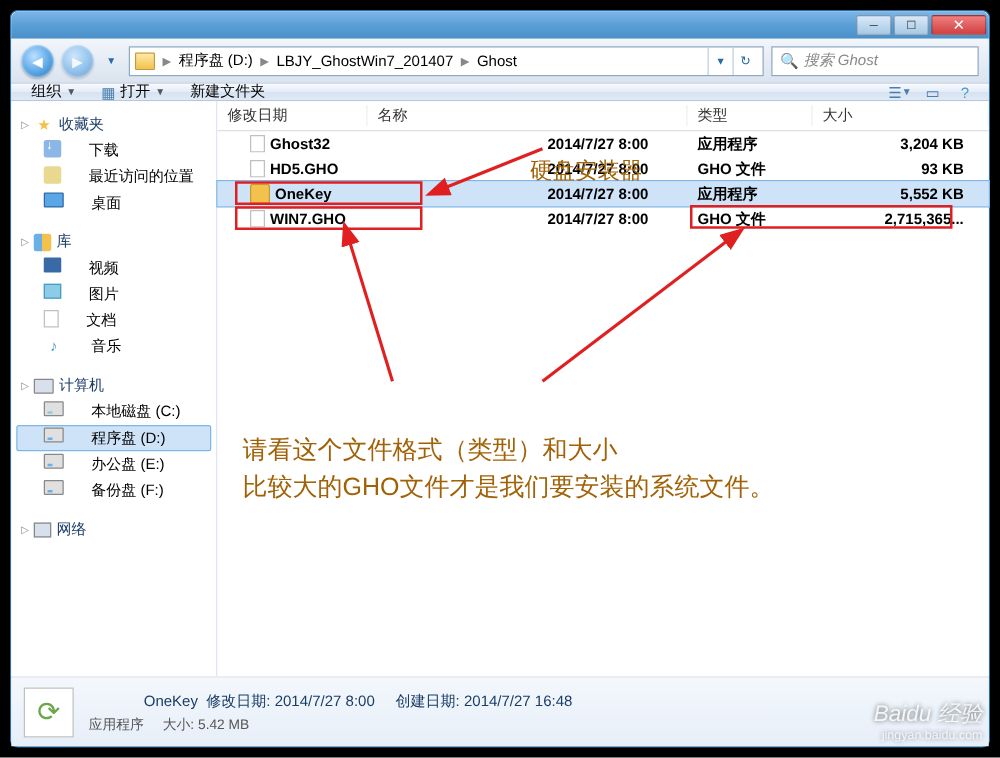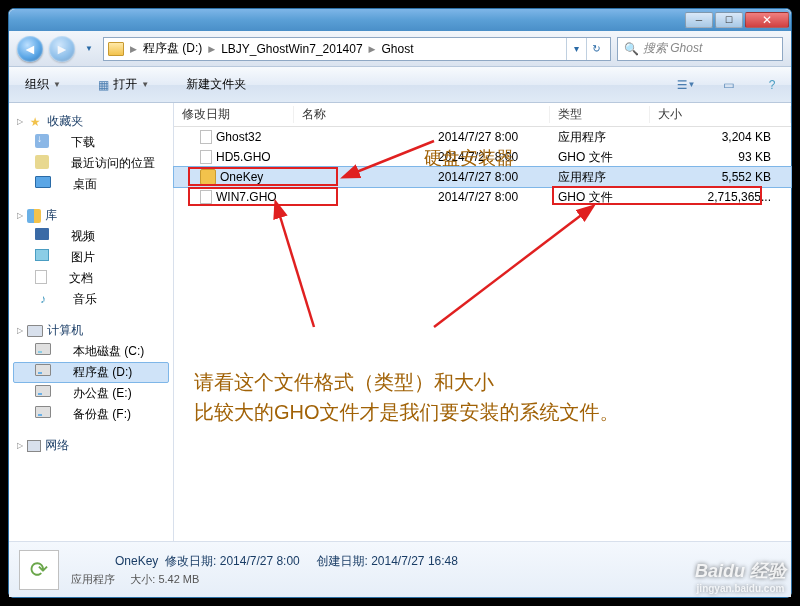--- a/index.html
+++ b/index.html
@@ -19,21 +19,21 @@
 .navsmall { width:16px; height:22px; display:flex;align-items:center;justify-content:center;color:#2a6aa6;font-size:8px;cursor:pointer;}
 .addressbar { flex: 1; height: 24px; border: 1px solid #8fa8c4; background: #fff; display: flex; align-items: center; padding: 0 4px; font-size: 12px; }
 .addressbar .crumb { padding: 0 4px; cursor: pointer; }
 .addressbar .sep { color: #888; font-size: 9px; padding:0 2px; }
 .folder-icon { width:16px; height:14px; background: linear-gradient(180deg,#ffe9a8,#f2c24c); border:1px solid #c89a30; border-radius:1px; margin-right:4px; }
 .downbtn, .refreshbtn { width:20px; height:22px; border-left:1px solid #c0d0e0; display:flex;align-items:center;justify-content:center;font-size:10px;color:#2a6aa6;cursor:pointer;}
 .searchbox { width: 166px; height:24px; border:1px solid #8fa8c4; background:#fff; display:flex;align-items:center;padding:0 6px; font-size:12px; color:#888; font-style: italic; }
 .searchbox .sicon { color:#4a7db0; margin-right:4px; font-style:normal;}
 
 
-.toolbar { height: 36px; background: linear-gradient(180deg,#f7fafd,#e4ecf7 50%,#d6e2f1 51%,#e0eaf6 100%); display:flex;align-items:center; padding:0 8px; border-bottom:1px solid #b8c8dc; gap:21px; font-size:12px; }
+.toolbar { height: 14px; background: linear-gradient(180deg,#f7fafd,#e4ecf7 50%,#d6e2f1 51%,#e0eaf6 100%); display:flex;align-items:center; padding:0 8px; border-bottom:1px solid #b8c8dc; gap:4px; font-size:12px; }
 .tbitem { padding: 3px 8px; cursor:pointer; display:flex;align-items:center; gap:4px; }
 .tbitem .tiny-arrow { font-size:8px; color:#555; }
 .tbspacer { flex:1; }
 .tbicon { width:22px;height:22px;display:flex;align-items:center;justify-content:center;color:#4a7db0;cursor:pointer;font-size:12px;}
 
 
 .body { flex:1; display:flex; min-height:0; position: relative; }
 .sidebar { width: 165px; background:#fff; border-right: 1px solid #d8e0ec; overflow:auto; padding: 8px 4px; font-size:12px; }
 .sidegroup { margin-bottom: 10px; }
 .sidehead { display:flex;align-items:center;gap:4px; padding:2px 4px; color:#1a3d66; font-weight:500;}
@@ -59,40 +59,40 @@
 
 
 .content { flex:1; background:#fff; display:flex; flex-direction:column; min-width:0; position:relative;}
 .columns { height:24px; display:flex; border-bottom:1px solid #e0e0e0; font-size:12px; color:#333; align-items:center; }
 .col { padding: 0 8px; border-right:1px solid #f0f0f0; }
 .col.name { width: 256px; }
 .col.date { width: 120px; }
 .col.type { width: 100px; }
 .col.size { flex:1; text-align:left; }
 .rows { flex:1; position:relative; }
-.row { height:20px; display:flex; align-items:center; font-size:12px; padding-left: 18px; }
+.row { height:20px; display:flex; align-items:center; font-size:12px; padding-left: 18px; font-weight: bold; }
 .row.selected { background:#cfe3f8; outline:1px solid #7eb6e8; }
 .cell { padding: 0 8px; white-space:nowrap; overflow:hidden; }
 .cell.name { width: 238px; display:flex; align-items:center; gap:4px; }
 .cell.date { width: 120px; }
 .cell.type { width: 100px; }
 .cell.size { flex:1; text-align:right; padding-right:20px;}
 .fileicon { width:16px; height:16px; display:inline-flex;align-items:center;justify-content:center;}
 .fileicon.exe{background:#fff;border:1px solid #c0c0c0;width:12px;height:14px;}
 .fileicon.onekey::before{content:"";display:block;width:14px;height:14px;background:#f2c24c;border:1px solid #c89a30;border-radius:2px;}
 .fileicon.gho{width:12px;height:14px;background:#fff;border:1px solid #c0c0c0;}
 
 
 .details { height: 56px; border-top:1px solid #d8e0ec; background:linear-gradient(180deg,#f4f8fd,#e6eef8); display:flex; align-items:center; padding: 6px 10px; gap:12px; font-size:11px; color:#555; }
 .details .bigicon { width:40px; height:40px; background:#fff; border:1px solid #c0c0c0; display:flex;align-items:center;justify-content:center; }
 .details .meta { display:grid; grid-template-columns:auto auto auto; column-gap: 24px; row-gap:2px; }
 .details .meta .t { color:#1a3d66; font-size:12px; grid-column:1 / span 3;margin-left:44px;}
 .redbox { position:absolute; border:2px solid #e02020; pointer-events:none; z-index:5;}
 .redtext { position:absolute; color:#a16207; font-size:20px; font-family:"SimSun","Microsoft YaHei"; z-index:5; pointer-events:none; line-height:1.5; white-space:nowrap;margin-top:28px;}
-.watermark { position:absolute; right:14px; bottom:12px; color:rgba(255,255,255,.85); font-size:18px; font-style:italic; text-shadow:0 0 4px rgba(0,0,0,.6); z-index:6; pointer-events:none; text-align:center;font-weight:bold;}
+.watermark { position:absolute; right:14px; bottom:12px; color:rgba(255,255,255,.85); font-size:18px; font-style:italic; text-shadow:0 0 4px rgba(0,0,0,.6); z-index:6; pointer-events:none; text-align:right;}
 .watermark small { display:block; font-size:10px; font-style:normal; opacity:.8;}
 
 svg.arrow { position:absolute; z-index:5; pointer-events:none; }
 </style>
 </head>
 <body>
 
 <div class="window">
 
   <div class="titlebar">

